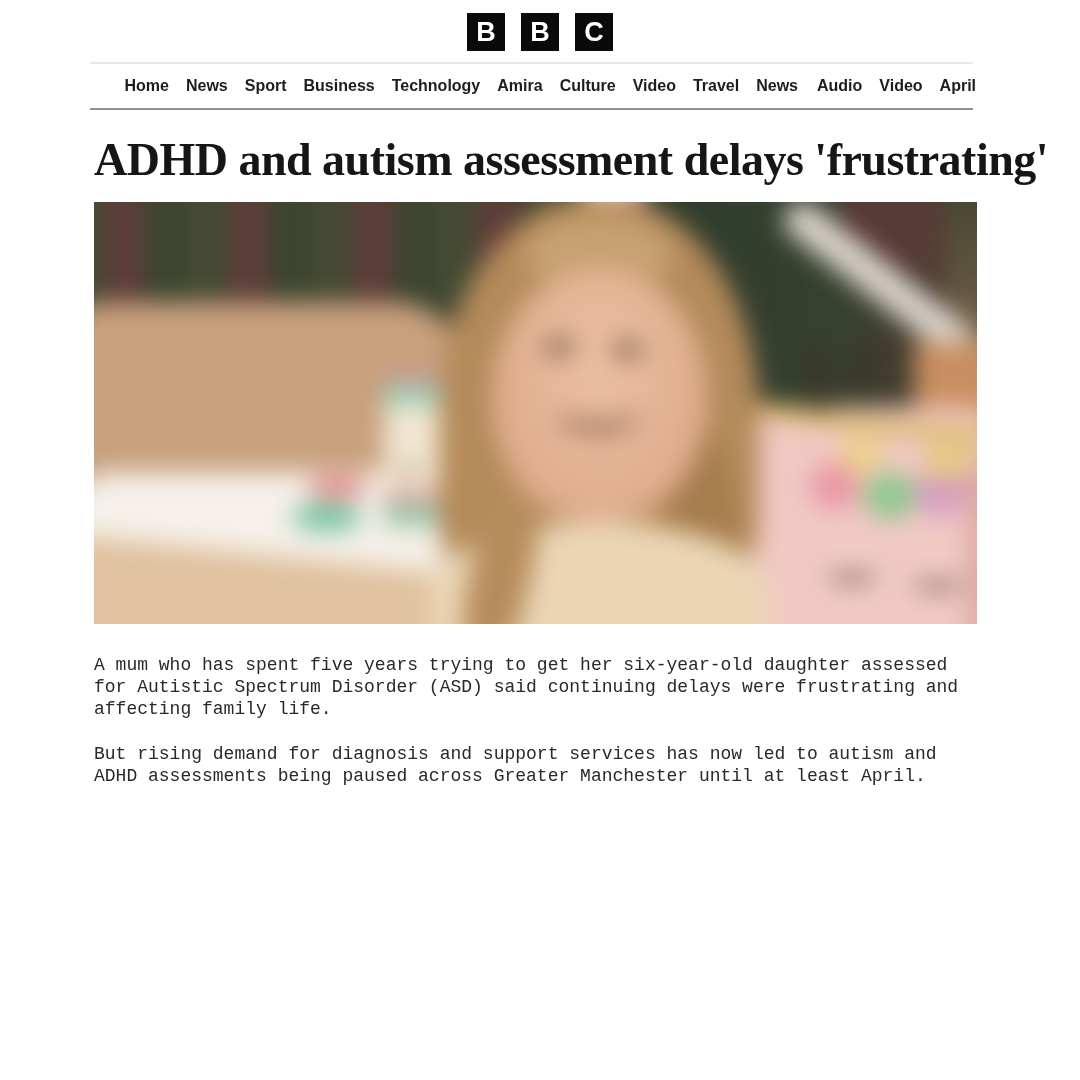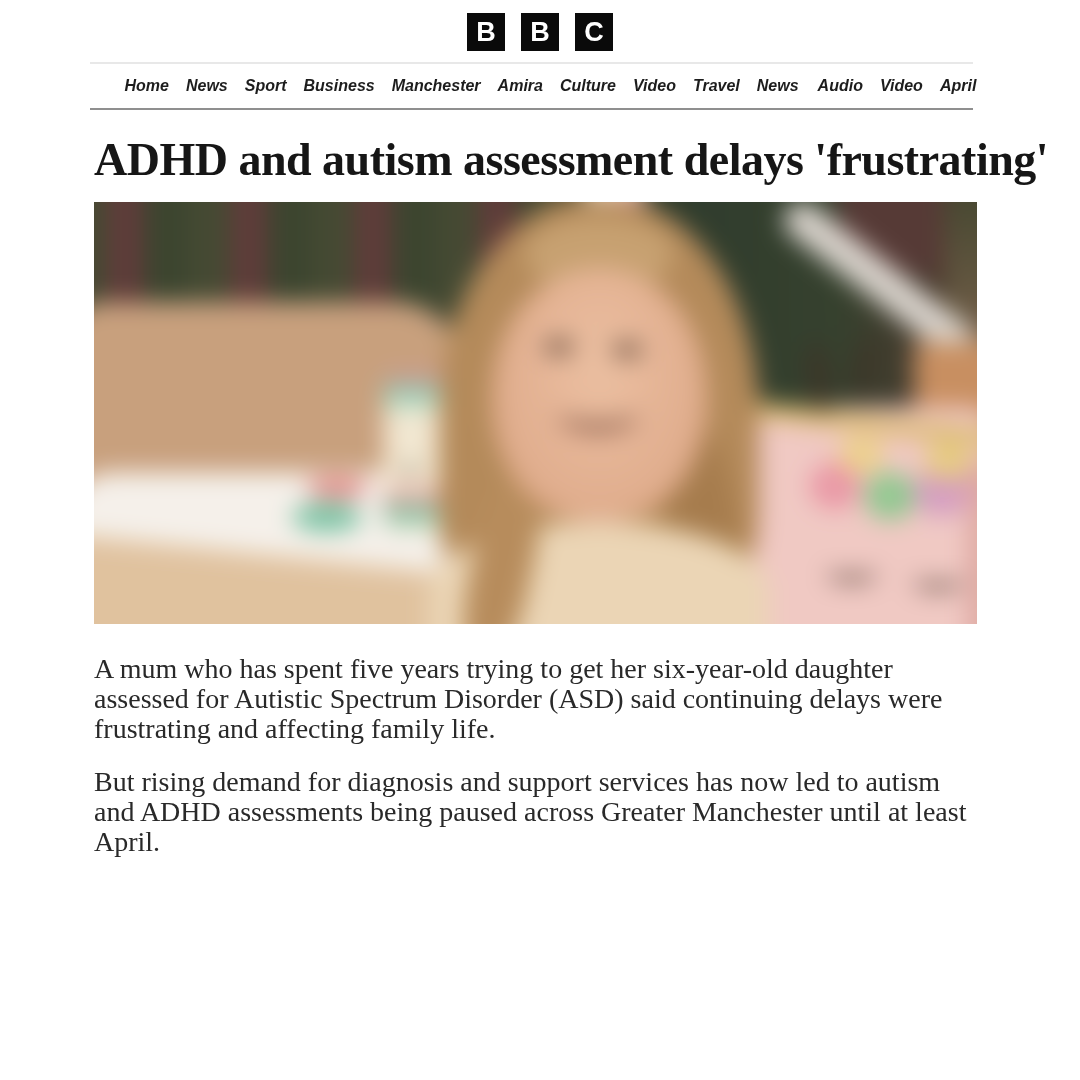--- a/index.html
+++ b/index.html
@@ -16,21 +16,21 @@
   .page{width:1080px;height:1080px;position:relative;background:#fff;}
 
   
   .masthead{display:flex;justify-content:center;align-items:flex-start;padding-top:13px;height:62px;}
   .bbc-logo{display:flex;gap:16px;cursor:pointer;}
   .bbc-block{width:38px;height:38px;background:var(--brand-block);color:#fff;display:flex;align-items:center;justify-content:center;
     font-family:"Liberation Sans",sans-serif;font-weight:700;font-size:27px;line-height:1;}
 
   
   .topnav{margin:0 90px;width:883px;height:48px;border-top:2px solid var(--nav-border-top);
-    border-bottom:2px solid var(--nav-border-bottom);display:flex;align-items:center;padding-left:26px;font-style:italic;}
+    border-bottom:2px solid var(--nav-border-bottom);display:flex;align-items:center;padding-left:26px;}
   .nav-item{font-family:"Liberation Sans",sans-serif;font-weight:700;font-size:16px;color:var(--nav-text);
     padding:0 8.5px;text-decoration:none;white-space:nowrap;cursor:pointer;}
   .nav-divider{width:1px;align-self:stretch;background:#d4d4d4;margin:0 1px;}
 
   
   .content{margin:0 94px;width:1035px;}
   h1.headline{margin:21px 0 0 0;font-family:"Liberation Serif",serif;font-weight:700;
     font-size:46px;line-height:58px;letter-spacing:-0.5px;color:var(--headline-text);}
 
   .photo{margin:13px 0 0 0;width:883px;height:422px;position:relative;overflow:hidden;background:#cba57f;}
@@ -77,22 +77,22 @@
   .strand-r{left:605px;top:250px;width:70px;height:235px;background:#a57c4f;border-radius:40%;transform:rotate(-8deg);}
   .dress{left:365px;top:350px;width:340px;height:135px;background:#ead5b6;border-radius:50% 50% 0 0;}
   .strand-l{left:408px;top:300px;width:60px;height:190px;background:#b68c5e;border-radius:40%;transform:rotate(12deg);}
   .face{left:428px;top:95px;width:215px;height:255px;border-radius:50% 50% 47% 47%;
     background:radial-gradient(ellipse at 50% 40%,#eabfa2 0%,#dcaa8c 78%,#d2a183 100%);}
   .eye{width:30px;height:14px;background:#6e5344;border-radius:50%;}
   .eye-l{left:480px;top:168px;} .eye-r{left:548px;top:171px;}
   .smile{left:492px;top:222px;width:84px;height:38px;border-bottom:9px solid #7d5142;border-radius:50%;}
 
   .article-body{margin-top:30px;}
-  .article-body p{margin:0 0 23px 0;font-family:Liberation Serif, serif;font-size:28px;
-    line-height:30px;color:var(--body-text);max-width:875px;}
+  .article-body p{margin:0 0 23px 0;font-family:Liberation Mono, monospace;font-size:18px;
+    line-height:22px;color:var(--body-text);max-width:875px;}
 </style>
 </head>
 <body>
 
 <div class="page">
 
   <header class="masthead">
     <div class="bbc-logo">
 
         <span class="bbc-block">B</span>
@@ -106,21 +106,21 @@
   <nav class="topnav">
 
       <a class="nav-item">Home</a>
 
       <a class="nav-item">News</a>
 
       <a class="nav-item">Sport</a>
 
       <a class="nav-item">Business</a>
 
-      <a class="nav-item">Manchester</a>
+      <a class="nav-item">Technology</a>
 
       <a class="nav-item">Amira</a>
 
       <a class="nav-item">Culture</a>
 
       <a class="nav-item">Video</a>
 
       <a class="nav-item">Travel</a>
 
       <a class="nav-item">News</a>

